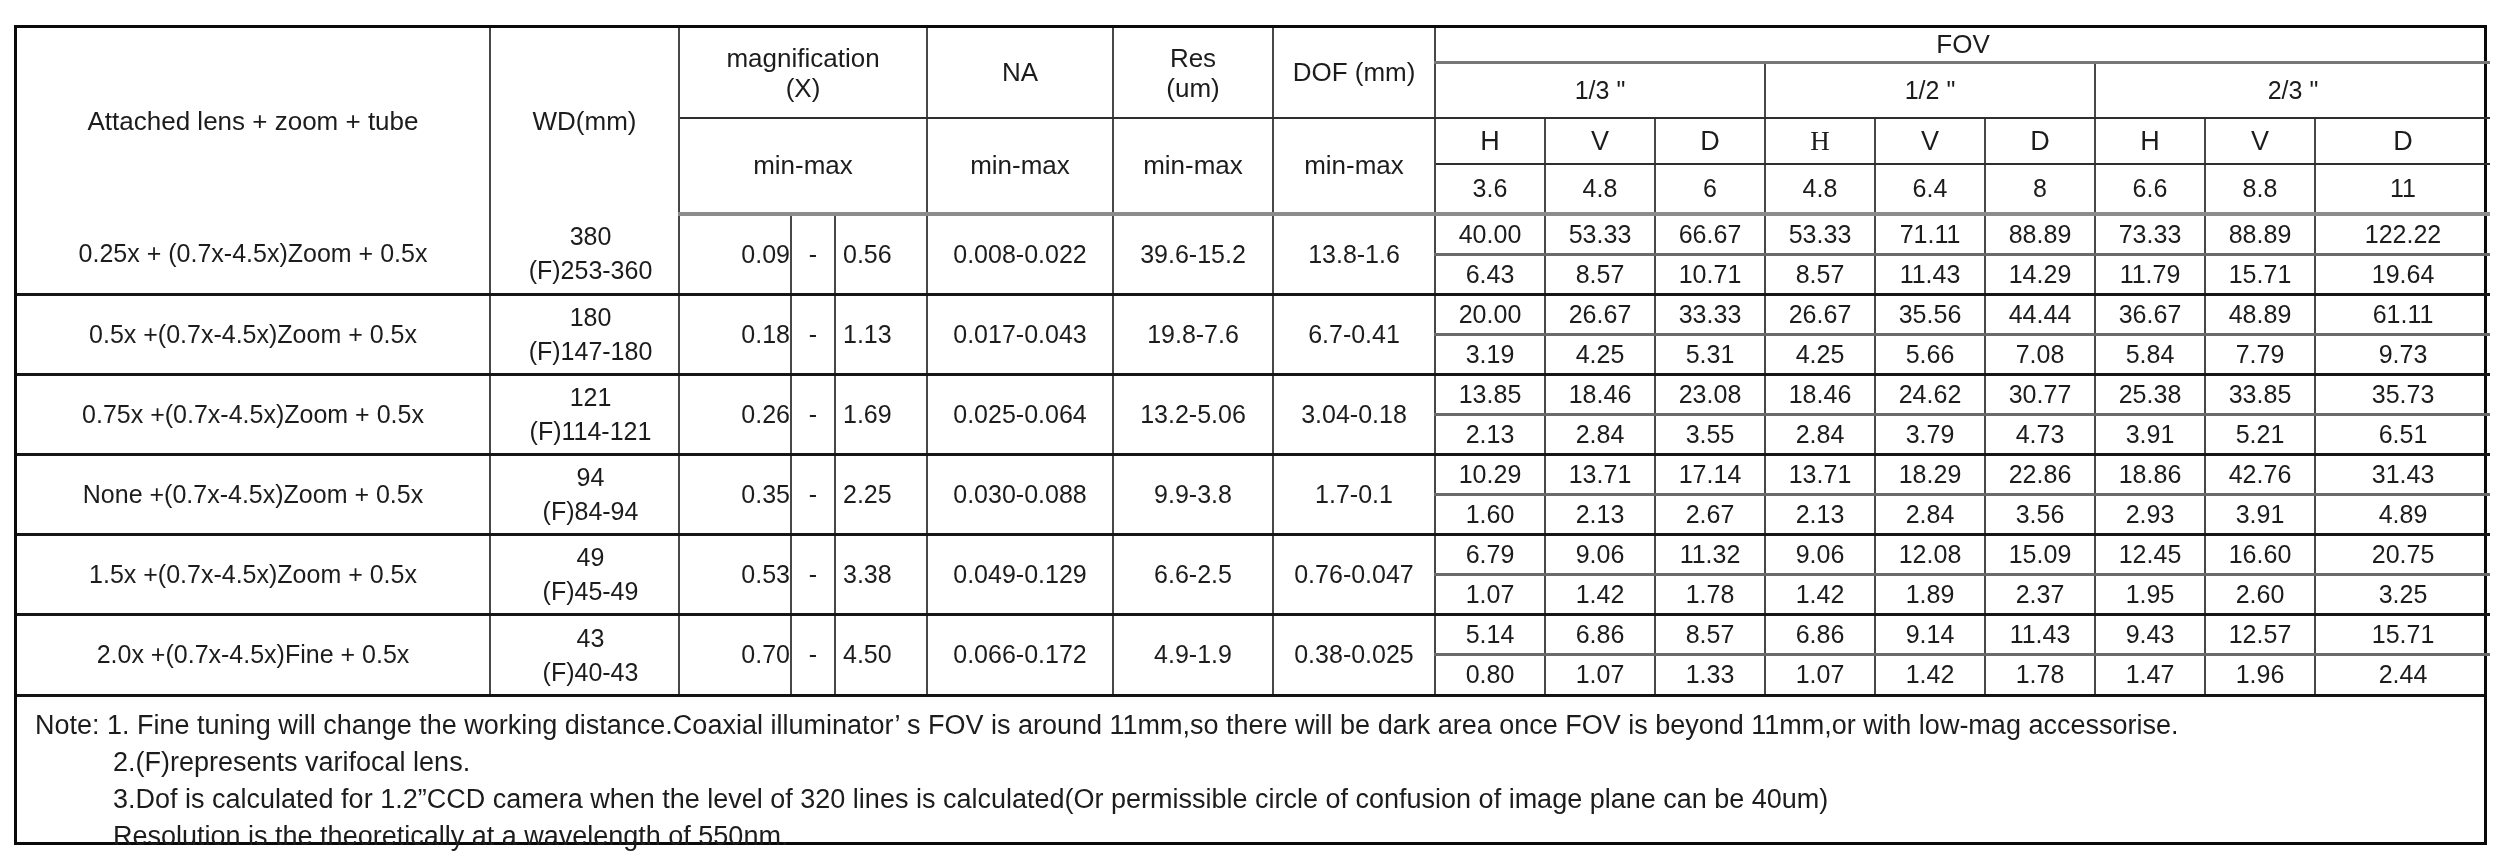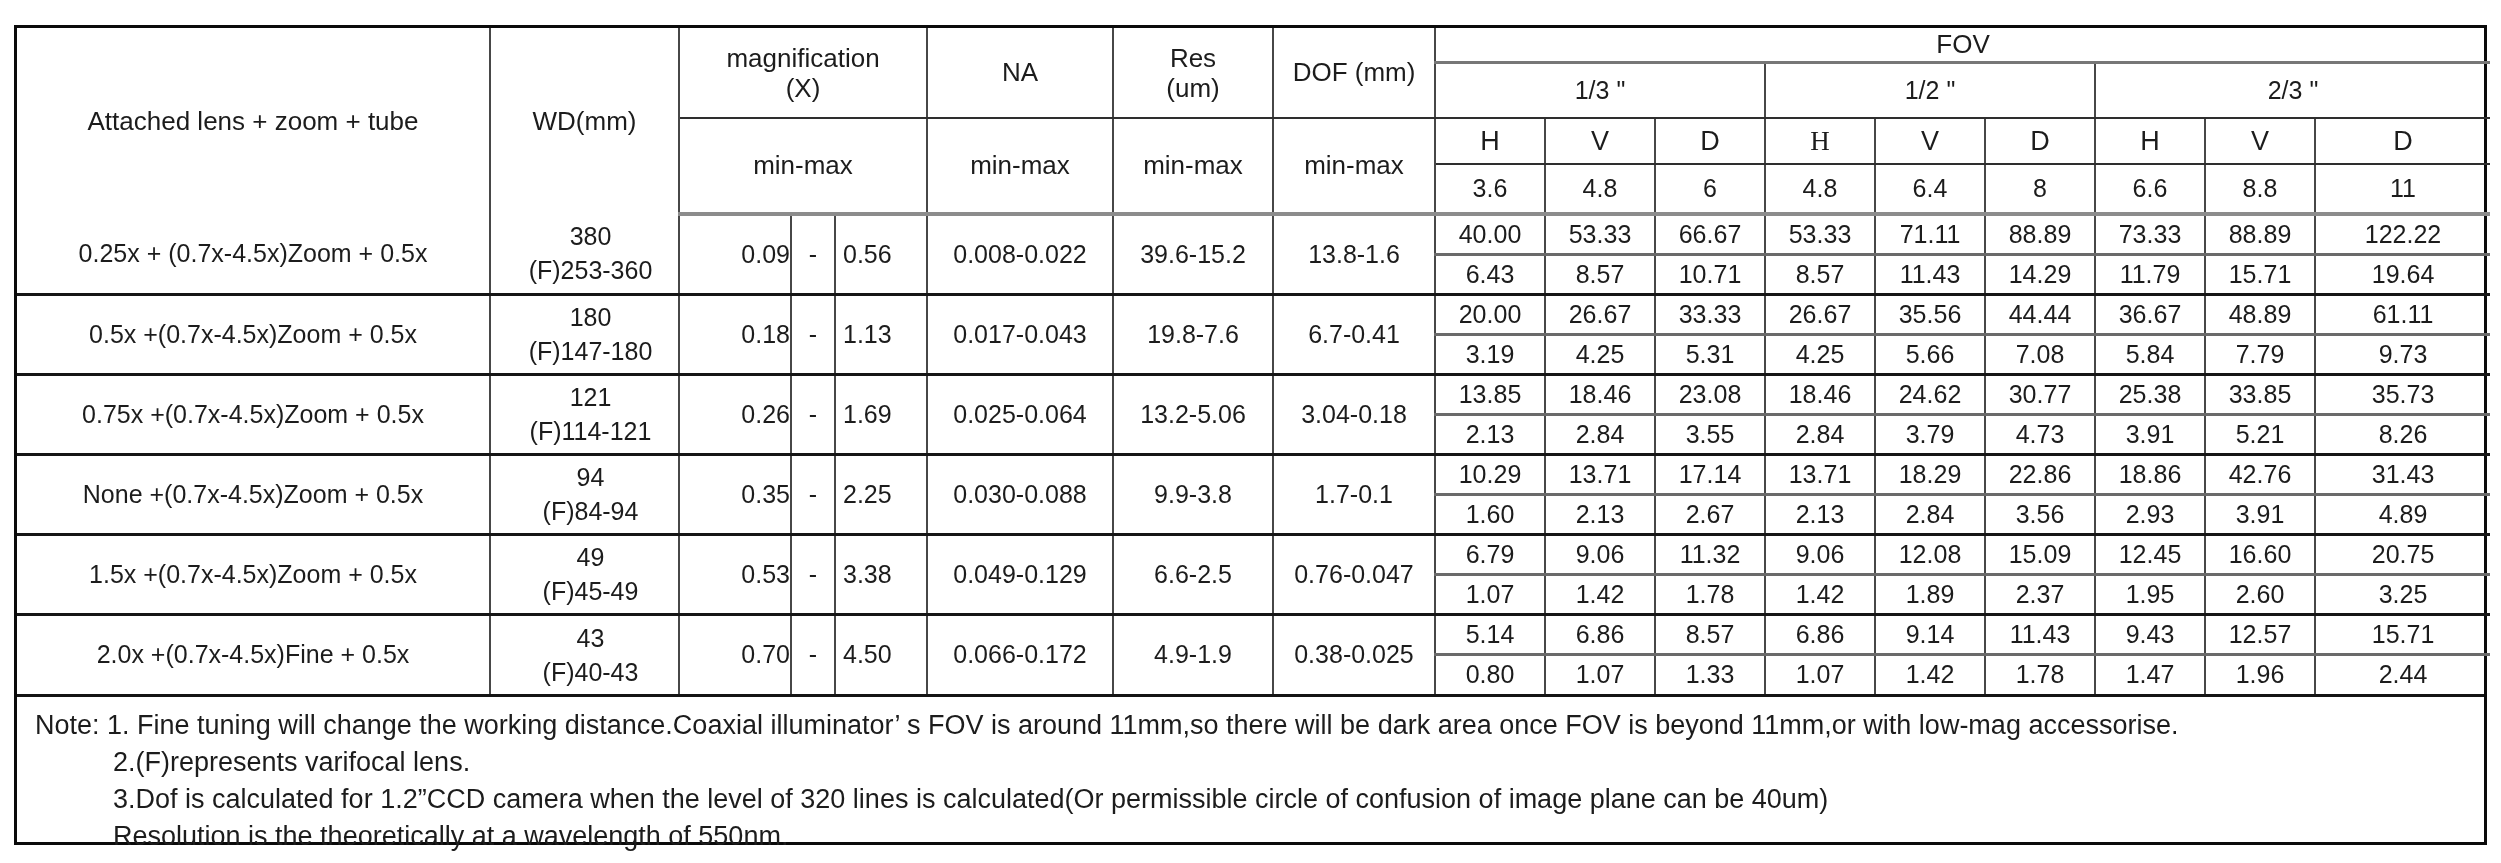--- a/index.html
+++ b/index.html
@@ -197,21 +197,21 @@
         </tr>
         <tr class="row-sub">
           <td class="cell-fov">2.13</td>
           <td class="cell-fov">2.84</td>
           <td class="cell-fov">3.55</td>
           <td class="cell-fov">2.84</td>
           <td class="cell-fov">3.79</td>
           <td class="cell-fov">4.73</td>
           <td class="cell-fov">3.91</td>
           <td class="cell-fov">5.21</td>
-          <td class="cell-fov">8.26</td>
+          <td class="cell-fov">6.51</td>
         </tr>
         <tr class="row-top">
           <td class="cell-lens" rowspan="2">None +(0.7x-4.5x)Zoom + 0.5x</td>
           <td class="cell-wd" rowspan="2">
             <div class="wd-line">94</div>
             <div class="wd-line">(F)84-94</div>
           </td>
           <td class="cell-mag-min" rowspan="2">0.35</td>
           <td class="cell-mag-dash" rowspan="2">-</td>
           <td class="cell-mag-max" rowspan="2">2.25</td>

